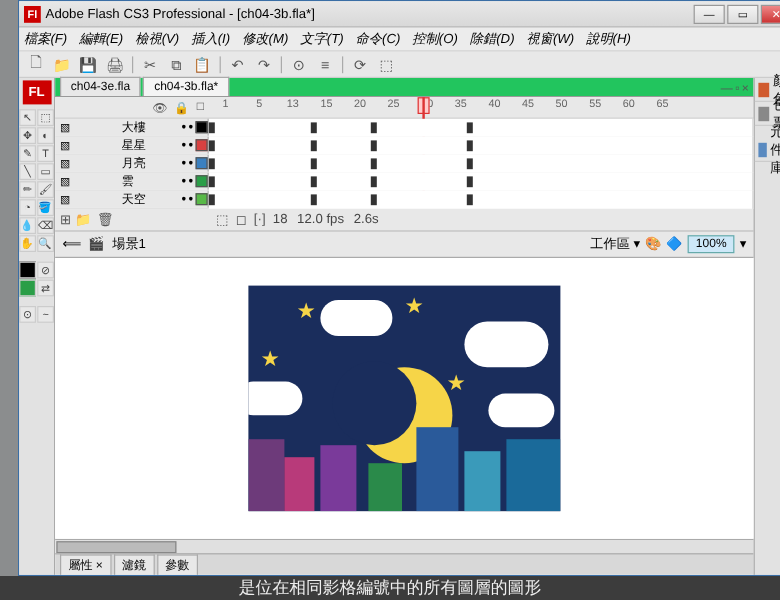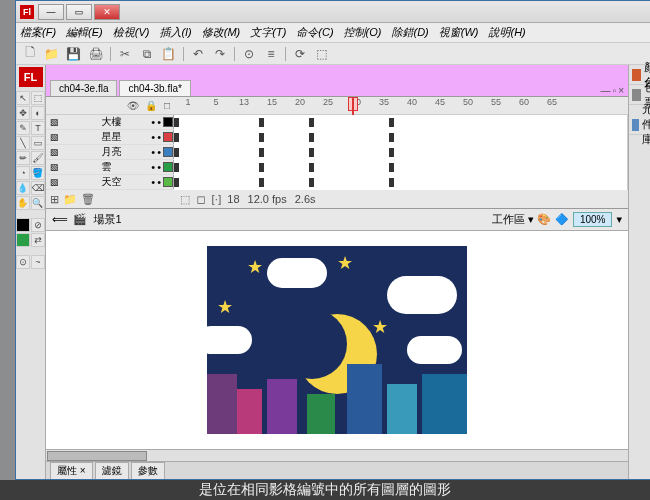--- a/index.html
+++ b/index.html
@@ -15,21 +15,21 @@
 .menubar span { font-size: 11px; font-style: italic; }
 .toolbar1 { background: #e8e8e8; height: 22px; display: flex; align-items: center; padding: 0 6px; gap: 6px; border-bottom: 1px solid #ccc; }
 .tool-icon { width: 16px; height: 16px; display: flex; align-items: center; justify-content: center; font-size: 12px; color: #555; }
 .sep { width: 1px; height: 14px; background: #aaa; }
 .main-area { flex: 1; display: flex; min-height: 0; }
 .left-tools { width: 30px; background: #e2e2e2; border-right: 1px solid #aaa; display: flex; flex-direction: column; align-items: center; padding-top: 2px; }
 .fl-badge { width: 24px; height: 20px; background: #c00; color: #fff; font-weight: bold; font-size: 11px; display: flex; align-items: center; justify-content: center; margin-bottom: 4px; }
 .tool-grid { display: grid; grid-template-columns: 14px 14px; gap: 1px; }
 .tool-cell { width: 14px; height: 14px; background: #e8e8e8; border: 1px solid #ccc; font-size: 9px; display: flex; align-items: center; justify-content: center; color: #444; }
 .center-col { flex: 1; display: flex; flex-direction: column; background: #fff; min-height: 0; }
-.doc-tabs { height: 32px; background: #f0abfc; display: flex; align-items: flex-end; padding-left: 4px; gap: 2px; border-bottom: 1px solid #999; }
+.doc-tabs { height: 16px; background: #22c55e; display: flex; align-items: flex-end; padding-left: 4px; gap: 2px; border-bottom: 1px solid #999; }
 .doc-tab { background: #e8e8e8; padding: 2px 8px; font-size: 10px; border: 1px solid #aaa; border-bottom: none; }
 .doc-tab.active { background: #f4f4f4; }
 .doc-actions { margin-left: auto; display: flex; gap: 2px; padding-right: 4px; }
 .doc-act { font-size: 10px; color: #555; }
 .timeline { background: #f4f4f4; border-bottom: 1px solid #999; }
 .tl-ruler { height: 18px; display: flex; align-items: center; background: #e8e8e8; border-bottom: 1px solid #ccc; }
 .layer-head { width: 128px; display: flex; align-items: center; gap: 6px; padding: 0 4px; justify-content: flex-end; }
 .lh-icon { font-size: 10px; color: #555; }
 .frame-nums { flex: 1; display: flex; position: relative; height: 18px; }
 .frame-num { width: 28px; font-size: 9px; color: #666; text-align: center; }
@@ -66,20 +66,21 @@
 .building { position: absolute; bottom: 0; }
 .scrollbar-h { height: 12px; background: #e0e0e0; border-top: 1px solid #aaa; display: flex; }
 .sb-thumb { width: 100px; height: 10px; background: #bbb; margin: 1px; border: 1px solid #888; }
 </style>
 </head>
 <body>
 
 <div class="window">
   <div class="titlebar">
     <div class="app-icon">Fl</div>
+    <div class="title">Adobe Flash CS3 Professional - [ch04-3b.fla*]</div>
     <div class="win-btns">
       <div class="win-btn">—</div>
       <div class="win-btn">▭</div>
       <div class="win-btn close">✕</div>
     </div>
   </div>
 
   <div class="menubar">
     <span>檔案(F)</span>
     <span>編輯(E)</span>

